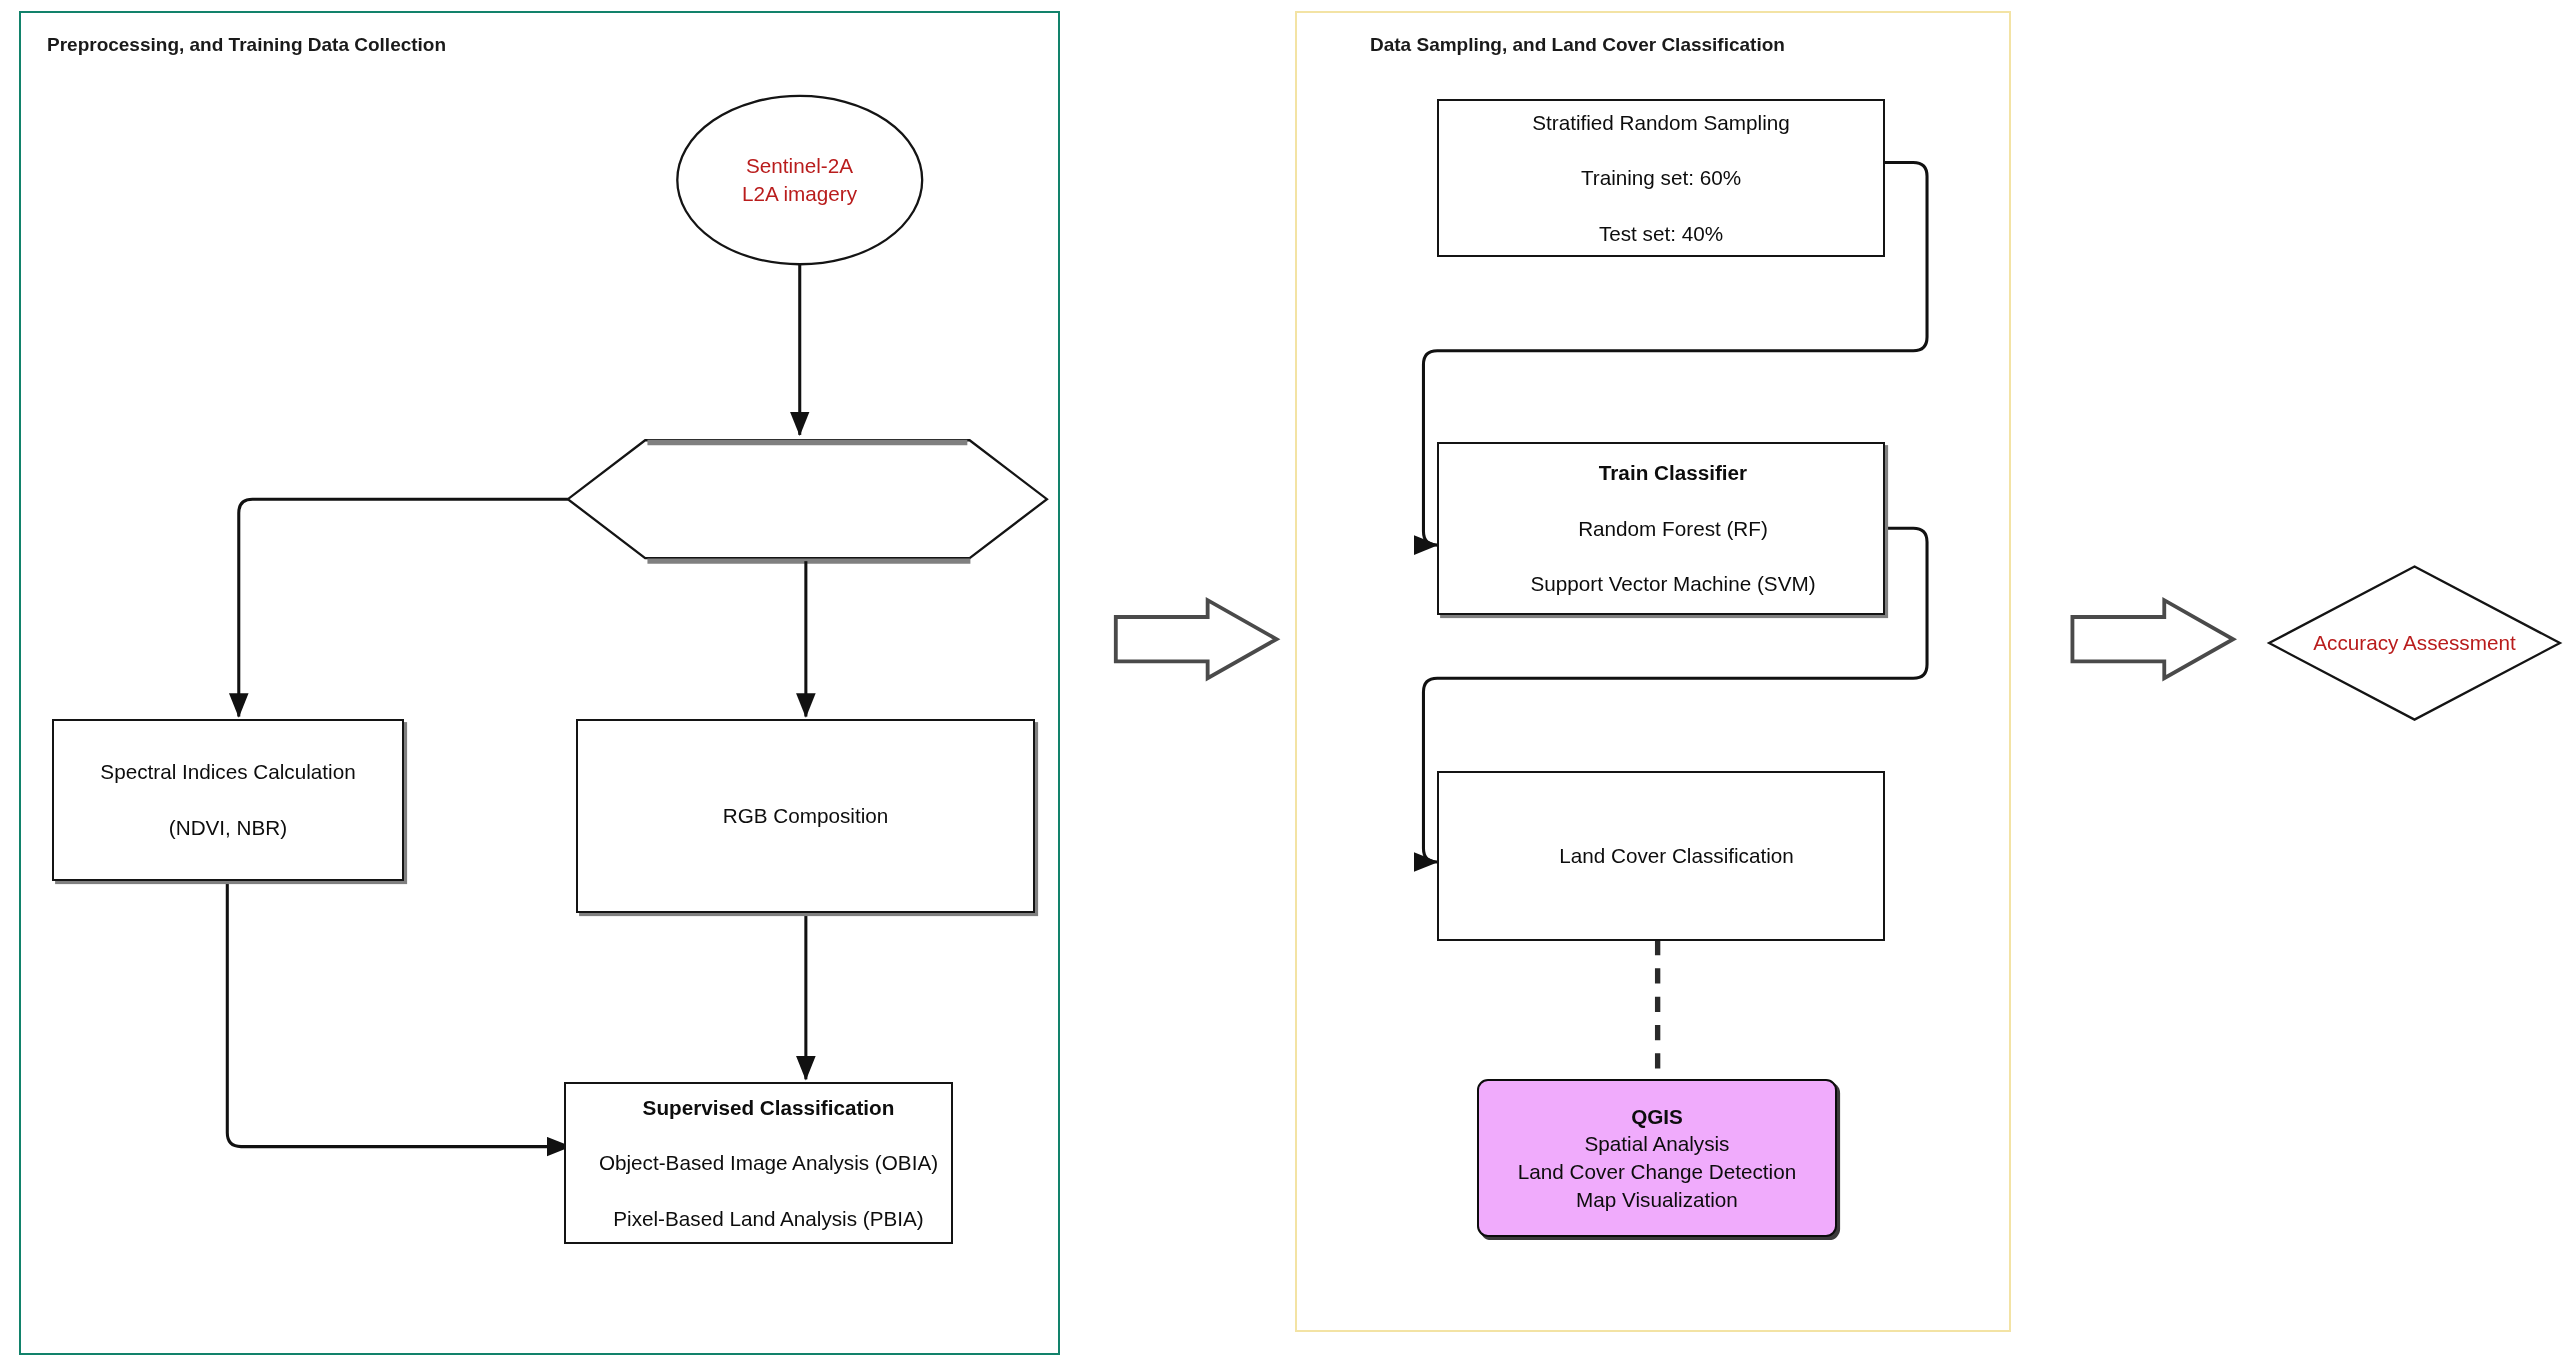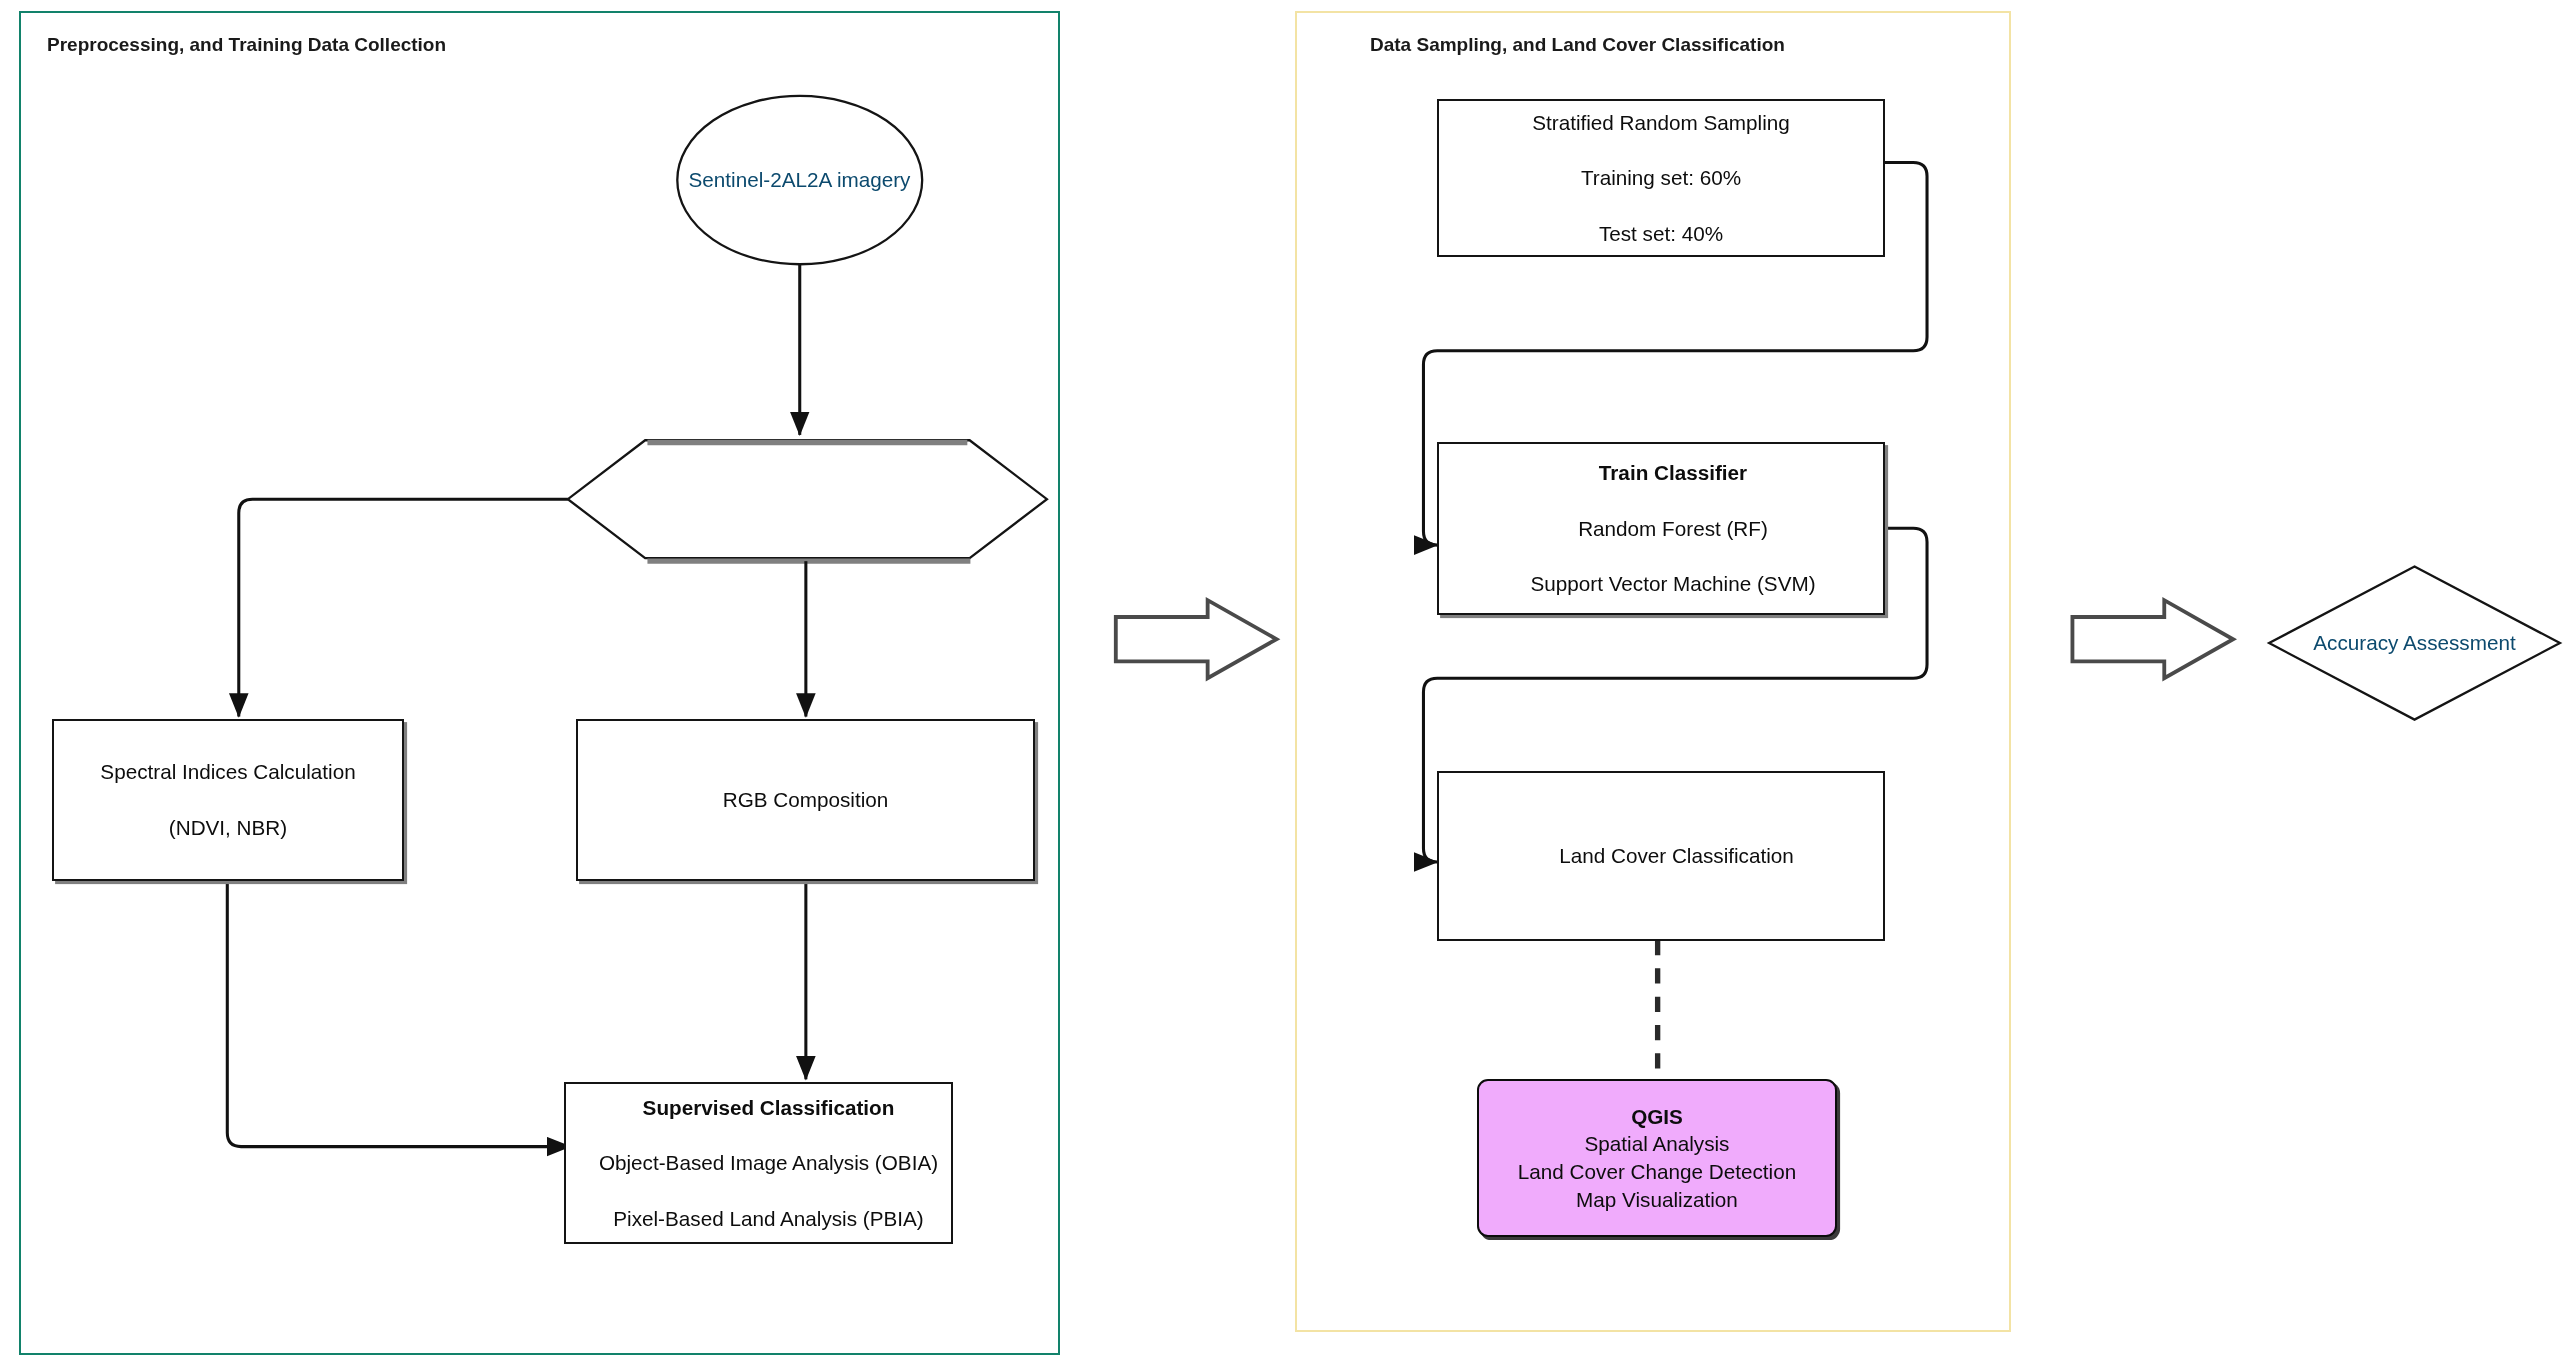--- a/index.html
+++ b/index.html
@@ -69,25 +69,25 @@
     background: #f0abfc;
     box-shadow: 3.1px 3.1px 0 0 #3a3a3a;
   }
   .node-title {
     font-weight: bold;
   }
   .node-line { display: block; }
   .shape-text {
     position: absolute;
     display: flex;
-    flex-direction: row;
+    flex-direction: column;
     align-items: center;
     justify-content: center;
     text-align: center;
-    color: #0c4a6e;
+    color: #b91c1c;
     font-size: 20.7px;
     line-height: 1.33;
     pointer-events: none;
   }
 </style>
 </head>
 <body>
 
 <div id="stage">
 
@@ -145,21 +145,21 @@
 
   <div class="shape-text" style="left:2269px; top:582px; width:291px; height:122px;">
     <span class="node-line">Accuracy Assessment</span>
   </div>
 
   <div class="node node-rect shadowed" style="left:52px; top:719px; width:352px; height:162px;">
     <span class="node-line">Spectral Indices Calculation</span>
     <span class="node-line">(NDVI, NBR)</span>
   </div>
 
-  <div class="node node-rect shadowed" style="left:576px; top:719px; width:459px; height:162px;">
+  <div class="node node-rect shadowed" style="left:576px; top:719px; width:459px; height:194px;">
     <span class="node-line">RGB Composition</span>
   </div>
 
   <div class="node node-rect" style="left:564px; top:1082px; width:389px; height:162px;padding-left:20px;">
     <span class="node-line node-title">Supervised Classification</span>
     <span class="node-line">Object-Based Image Analysis (OBIA)</span>
     <span class="node-line">Pixel-Based Land Analysis (PBIA)</span>
   </div>
 
   <div class="node node-rect" style="left:1437px; top:99px; width:448px; height:158px;">

